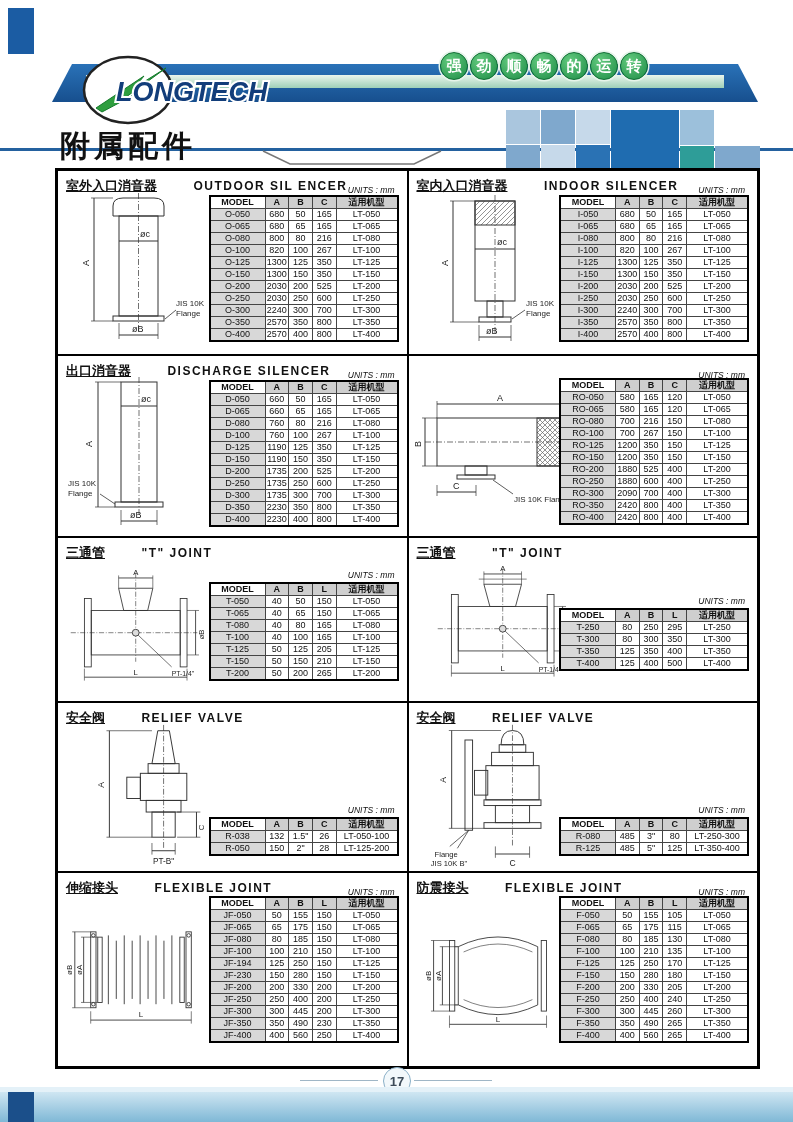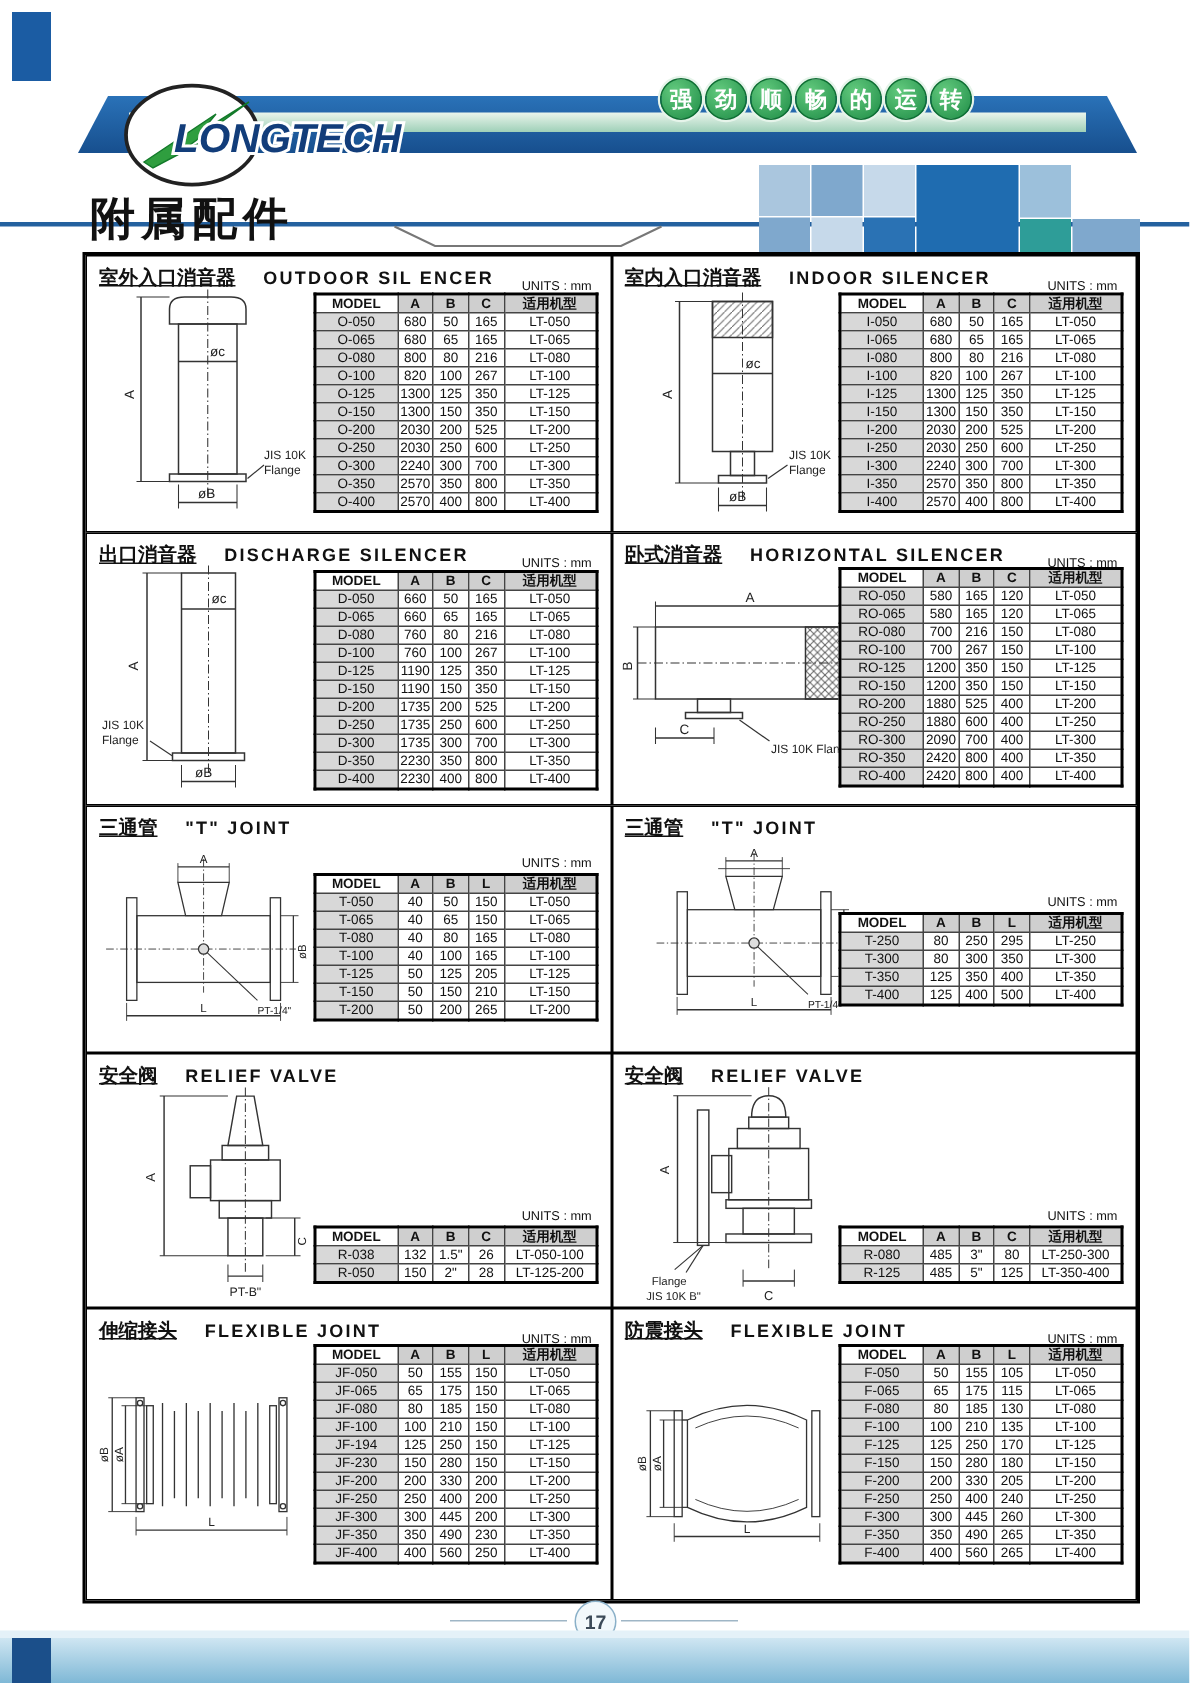--- a/index.html
+++ b/index.html
@@ -41,22 +41,22 @@
   
   #grid{
     position:absolute;left:55px;top:168px;width:701px;
     display:grid;grid-template-columns:1fr 1fr;
     grid-template-rows:185px 182px 165px 170px 195px;
     border:2px solid #000;background:#fff;
   }
   .cell{position:relative;border:1px solid #000;}
   .sec-head{position:absolute;top:5px;left:8px;white-space:nowrap;}
   .sec-head .zh{font-size:13px;font-weight:bold;text-decoration:underline;}
-  .sec-head .en{font-size:12px;font-weight:bold;letter-spacing:1.5px;margin-left:14px;}
-  .units{position:absolute;font-size:8.5px;color:#111;}
+  .sec-head .en{font-size:12px;font-weight:bold;letter-spacing:1.5px;margin-left:32px;}
+  .units{position:absolute;font-size:8.5px;color:#111;font-style:italic;}
   .dim-table{
     position:absolute;border-collapse:collapse;table-layout:fixed;width:190px;
     border:2px solid #000;background:#fff;
   }
   .dim-table th,.dim-table td{
     border:1px solid #444;font-size:9px;padding:0 1px;text-align:center;
     height:11px;line-height:11px;white-space:nowrap;overflow:hidden;
   }
   .dim-table th{background:#cfcfcf;font-weight:bold;margin-left:22px;}
   .dim-table th:first-child{background:#ffffff;width:52px;}
@@ -490,24 +490,20 @@
             <td>2230</td>
             <td>400</td>
             <td>800</td>
             <td>LT-400</td>
           </tr>
         </tbody>
       </table>
   </div>
 
   <div class="cell">
-    <div class="sec-head">
-      <span class="zh">卧式消音器</span>
-      <span class="en">HORIZONTAL SILENCER</span>
-    </div>
     <div class="units" style="top:14px;right:12px">UNITS : mm</div>
     <svg class="diag" style="left:6px;top:34px" width="160" height="125" viewBox="0 0 160 125">
       <defs>
           <pattern id="hH" width="5" height="5" patternUnits="userSpaceOnUse">
             <path d="M0,5 L5,0" stroke="#666" stroke-width="0.7"></path>
             <path d="M0,0 L5,5" stroke="#666" stroke-width="0.7"></path>
           </pattern>
         </defs>
       <g fill="none" stroke="#333" stroke-width="1">
         <rect x="22" y="28" width="130" height="48"></rect>

